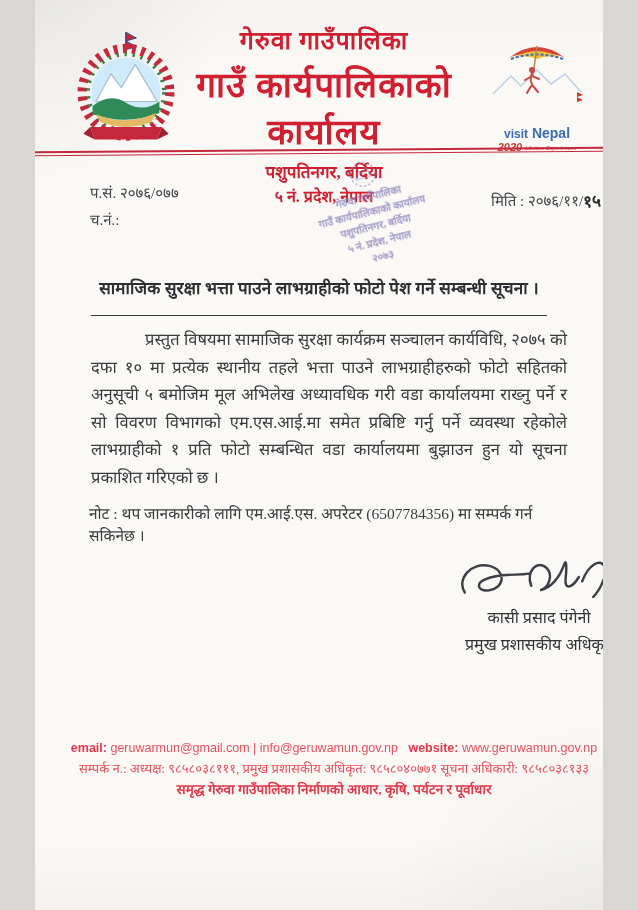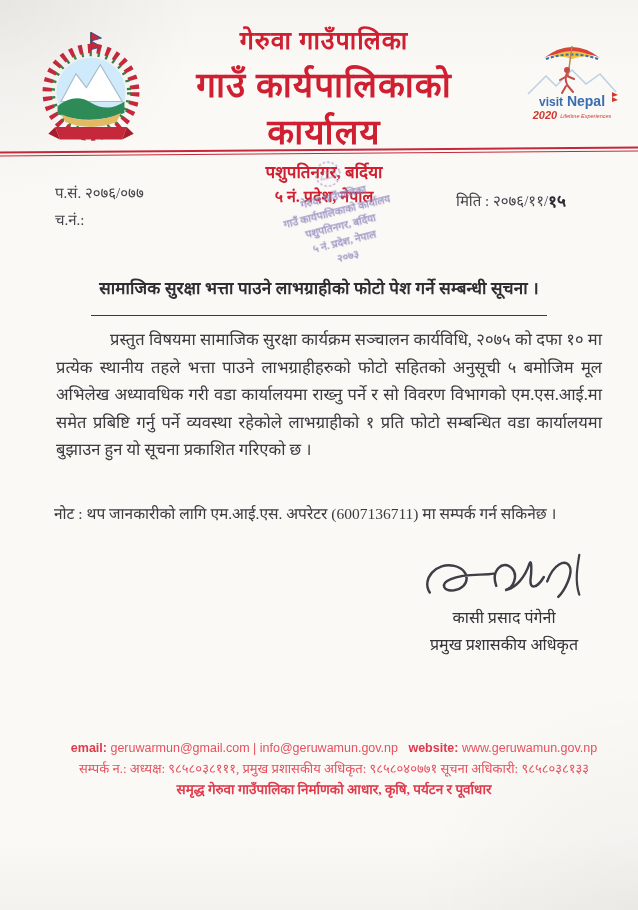--- a/index.html
+++ b/index.html
@@ -1,38 +1,38 @@
 <!DOCTYPE html>
 <html><head>
 <meta charset="utf-8">
 <style>
   * { margin:0; padding:0; box-sizing:border-box; }
   html,body { background:#d8d7d3; }
   .page {
-    position:relative; width:638px; height:910px; margin:0 auto;
+    position:relative; width:568px; height:910px; margin:0 auto;
     background:
       radial-gradient(circle at 0% 0%, rgba(0,0,0,.06), rgba(0,0,0,0) 18%),
       radial-gradient(circle at 100% 100%, rgba(0,0,0,.04), rgba(0,0,0,0) 20%),
       linear-gradient(180deg,#f5f4f0 0%, #faf9f6 8%, #faf9f6 92%, #f3f2ee 100%);
     overflow:hidden;
     font-family:"Liberation Serif","DejaVu Serif",serif;
     color:#3b3b3f;
   }
   
   .emblem-left { position:absolute; left:32px; top:30px; width:118px; height:120px; }
   .header-center { position:absolute; left:140px; right:130px; top:22px; text-align:center; color:#cf1f30; }
   .hdr-l1 { font-size:25px; font-weight:bold; letter-spacing:1px; }
   .hdr-l2 { font-size:35px; font-weight:bold; margin-top:4px; letter-spacing:1px; }
   .hdr-l3 { font-size:17px; font-weight:bold; margin-top:6px; }
   .hdr-l4 { font-size:16px; font-weight:bold; margin-top:2px; }
   .visitnepal { position:absolute; right:14px; top:36px; width:104px; height:100px; }
   .vn-art { position:absolute; inset:0; }
   .vn-text { position:absolute; left:0; right:0; top:58px; text-align:center;
              font-family:"Liberation Sans","DejaVu Sans",sans-serif; line-height:1; }
-  .vn-row1 { color:#3a6cb0; font-weight:bold; font-size:14px; letter-spacing:0; }
+  .vn-row1 { color:#3a6cb0; font-weight:bold; font-size:14px; letter-spacing:0;margin-top:32px; }
   .vn-row1 .vn-visit { font-size:12px; }
   .vn-row2 { color:#d0392f; font-size:11px; font-weight:bold; font-style:italic; margin-top:2px; }
   .vn-tag { font-size:5.5px; font-weight:normal; color:#d0392f; display:inline-block; text-align:left; vertical-align:middle; line-height:1.1;}
   .rule { position:absolute; left:-6px; right:-6px; top:149px; height:6px;
           border-top:2.5px solid #c5283a; transform:rotate(-0.45deg); }
   .rule::after { content:""; position:absolute; left:0; right:0; top:2px; border-top:1px solid #c5283a; }
   
   .refs { position:absolute; left:55px; top:180px; font-size:15px; line-height:1.8; color:#44444a; }
   .date-line { position:absolute; left:456px; top:188px; font-size:15px; color:#44444a; white-space:nowrap; }
   .date-hand { font-family:"DejaVu Serif",serif; font-size:17px; color:#2c2c30;
@@ -143,21 +143,21 @@
     <div>५ नं. प्रदेश, नेपाल</div>
     <div>२०७३</div>
   </div>
 
   <div class="subject-wrap">
     <span class="subject">सामाजिक सुरक्षा भत्ता पाउने लाभग्राहीको फोटो पेश गर्ने सम्बन्धी सूचना ।</span>
   </div>
 
   <div class="body-par">प्रस्तुत विषयमा  सामाजिक सुरक्षा कार्यक्रम सञ्चालन कार्यविधि, २०७५ को दफा १० मा प्रत्येक स्थानीय तहले भत्ता पाउने लाभग्राहीहरुको फोटो सहितको अनुसूची ५ बमोजिम मूल अभिलेख अध्यावधिक गरी वडा कार्यालयमा राख्नु पर्ने र सो विवरण विभागको एम.एस.आई.मा समेत प्रबिष्टि गर्नु पर्ने व्यवस्था रहेकोले लाभग्राहीको १ प्रति फोटो सम्बन्धित वडा कार्यालयमा बुझाउन हुन यो सूचना प्रकाशित गरिएको छ ।</div>
 
-  <div class="note">नोट : थप जानकारीको लागि एम.आई.एस. अपरेटर (6007136711) मा सम्पर्क गर्न सकिनेछ ।</div>
+  <div class="note">नोट : थप जानकारीको लागि एम.आई.एस. अपरेटर (6507784356) मा सम्पर्क गर्न सकिनेछ ।</div>
 
   <div class="sig-block">
     <svg class="sig-svg" width="176" height="62" viewBox="0 0 150 56">
       <path d="M8 42 C 0 30, 14 14, 30 18 C 46 22, 44 38, 30 40 C 20 41, 17 34, 27 30 C 40 24, 56 27, 66 25" fill="none" stroke="#3e3e46" stroke-width="2.2" stroke-linecap="round"></path>
       <path d="M68 36 C 63 22, 74 12, 82 20 C 88 26, 84 38, 76 40 C 86 38, 94 28, 98 16 C 100 11, 100 22, 99 30 C 98 40, 105 38, 111 28" fill="none" stroke="#3e3e46" stroke-width="2.2" stroke-linecap="round"></path>
       <path d="M114 32 C 120 16, 130 12, 134 18 C 138 24, 130 40, 124 46" fill="none" stroke="#3e3e46" stroke-width="2.2" stroke-linecap="round"></path>
       <path d="M143 8 C 141 20, 139 32, 143 44" fill="none" stroke="#3e3e46" stroke-width="2" stroke-linecap="round"></path>
     </svg>
     <div class="sig-name">कासी प्रसाद पंगेनी</div>
     <div class="sig-title">प्रमुख प्रशासकीय अधिकृत</div>

